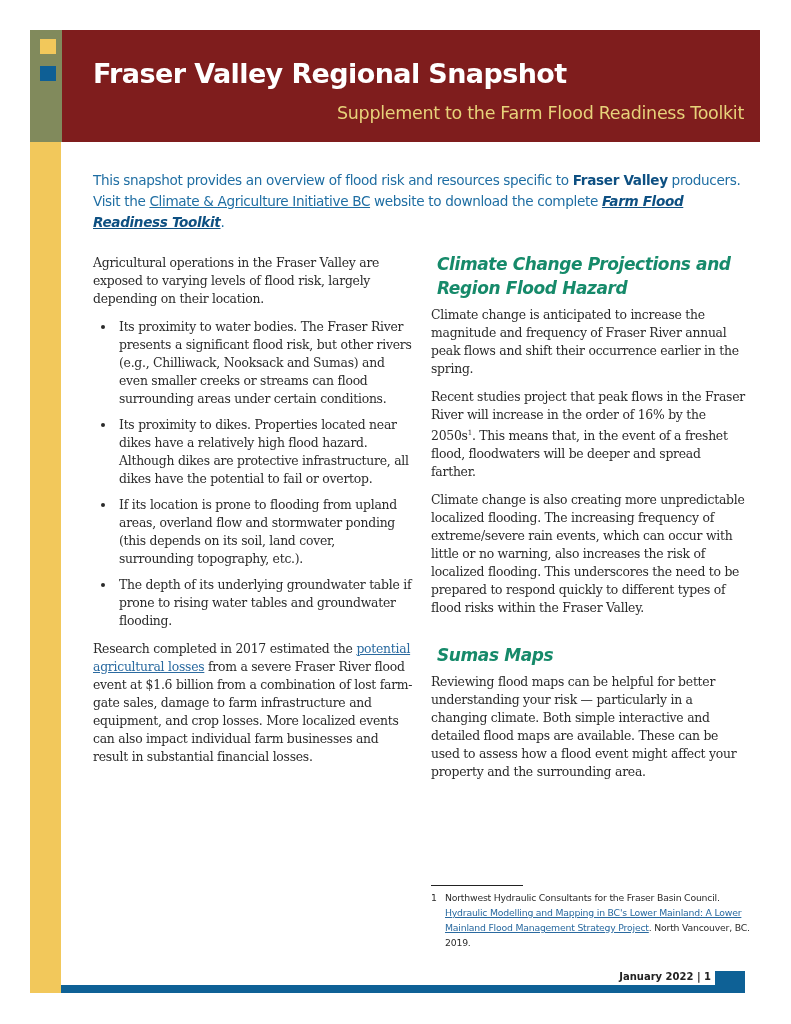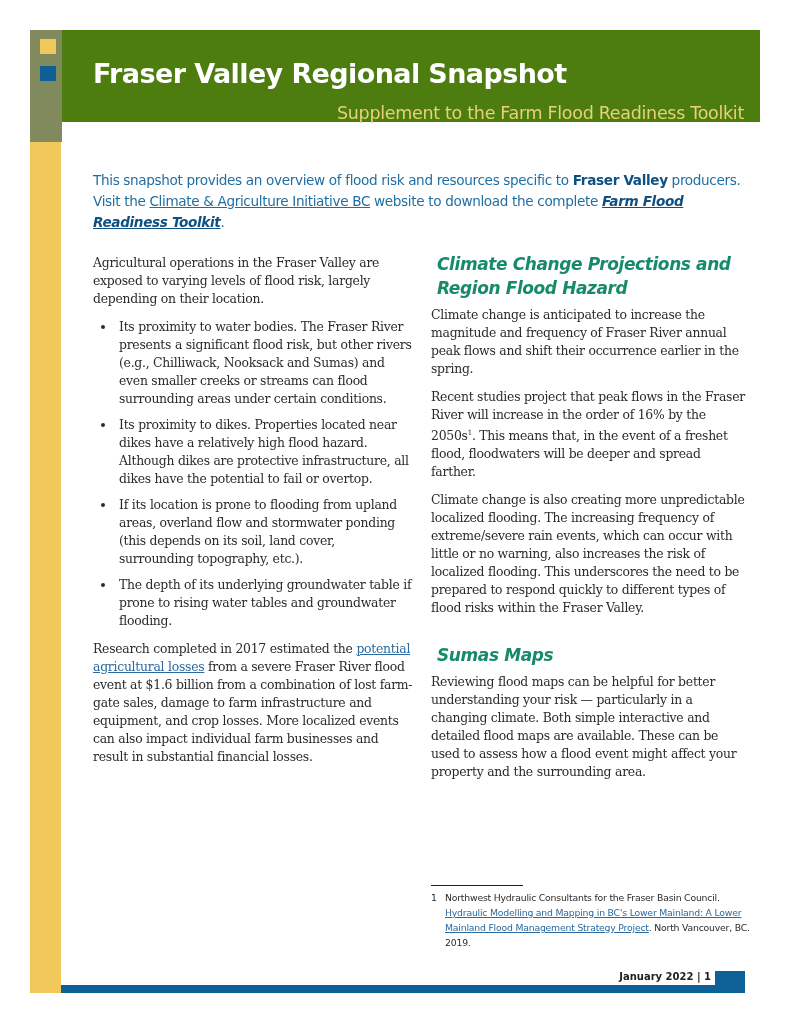--- a/index.html
+++ b/index.html
@@ -3,21 +3,21 @@
   <meta charset="utf-8">
   <style>
     html, body { margin: 0; padding: 0; background: #ffffff; }
     body { width: 791px; height: 1024px; position: relative; overflow: hidden; }
     .olive-strip { position: absolute; left: 30px; top: 30px; width: 32px; height: 112px; background: #818a5c; }
     .yellow-strip { position: absolute; left: 30px; top: 142px; width: 31px; height: 851px; background: #f2c85b; }
     .sq { position: absolute; width: 16px; height: 15px; }
     .sq-yellow { left: 40px; top: 39px; background: #f2c85b; }
     .sq-green { left: 67px; top: 39px; background: #168a6a; }
     .sq-blue { left: 40px; top: 66px; background: #0e5f95; }
-    .header { position: absolute; left: 62px; top: 30px; width: 698px; height: 92px; background: #4d7c0f; }
+    .header { position: absolute; left: 62px; top: 30px; width: 698px; height: 112px; background: #7f1d1d; }
     .title { position: absolute; left: 31px; top: 28px; margin: 0; font-family: "DejaVu Sans", sans-serif; font-weight: bold; font-size: 27px; color: #ffffff; letter-spacing: -0.6px; white-space: nowrap; }
     .subtitle { position: absolute; right: 16px; top: 73px; font-family: "DejaVu Sans", sans-serif; font-size: 17.5px; color: #e7d27a; letter-spacing: -0.3px; white-space: nowrap; }
     .intro { position: absolute; left: 93px; top: 170px; width: 660px; font-family: "DejaVu Sans", sans-serif; font-size: 13.6px; line-height: 21px; color: #1f6ea3; letter-spacing: -0.35px; }
     .intro b { color: #0e5082; }
     .intro a { color: #1f6ea3; text-decoration: underline; }
     .intro a.strong { font-weight: bold; font-style: italic; color: #0e5082; }
     .col { position: absolute; font-family: "DejaVu Serif", serif; font-size: 12.4px; line-height: 18px; color: #2b2b2b; letter-spacing: -0.25px; }
     .col-left { left: 93px; top: 254px; width: 320px; }
     .col-right { left: 431px; top: 252px; width: 318px; }
     .col p { margin: 0 0 10px 0; }

